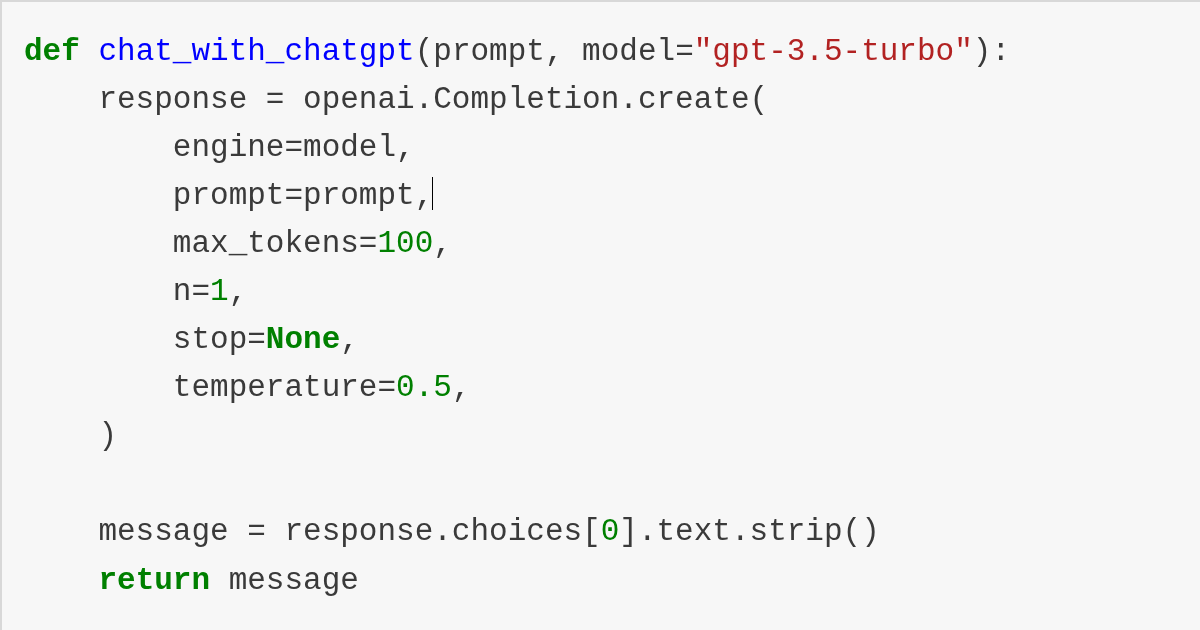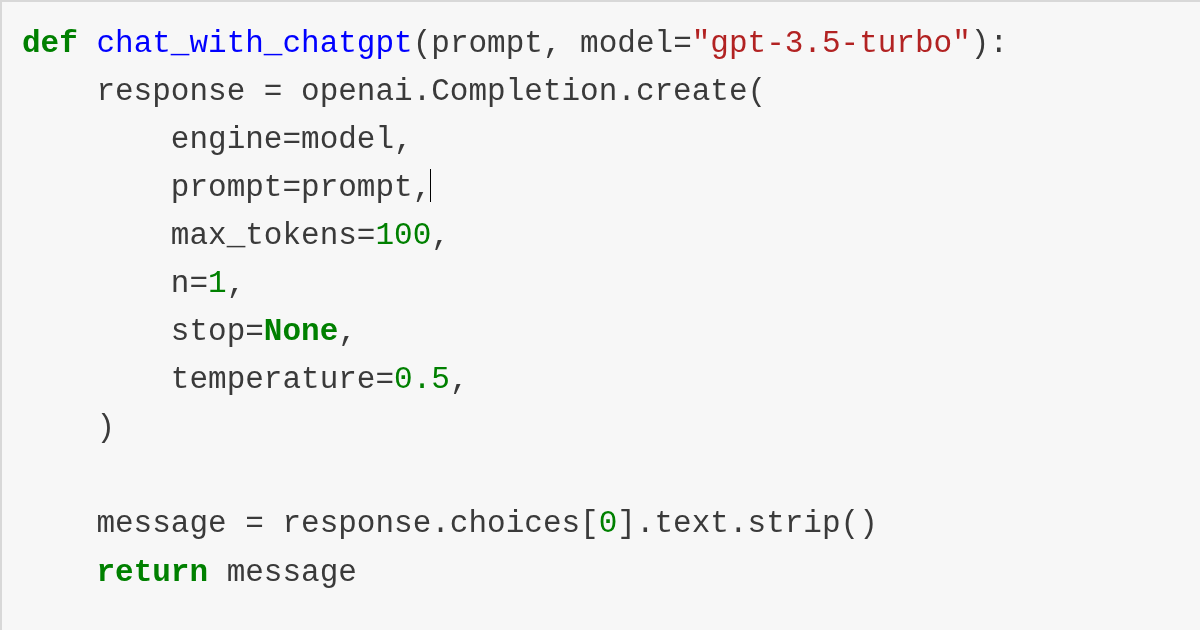--- a/index.html
+++ b/index.html
@@ -9,22 +9,22 @@
     height: 630px;
     overflow: hidden;
   }
   body {
     background: #f7f7f7;
     border-top: 2px solid #d8d8d8;
     border-left: 2px solid #d8d8d8;
     box-sizing: border-box;
   }
   pre.code {
-    margin: 0;
-    padding: 18px 0 0 20px;
+    margin: 8px;
+    padding: 18px 0 0 14px;
     font-family: Consolas, "Courier New", monospace;
     font-size: 31px;
     line-height: 1.55;
     white-space: pre;
     color: #3a3a3a;
     font-weight: 500;
   }
   .kw  { color: #008000; font-weight: bold; }
   .fn  { color: #0000ff; }
   .str { color: #b22222; }

